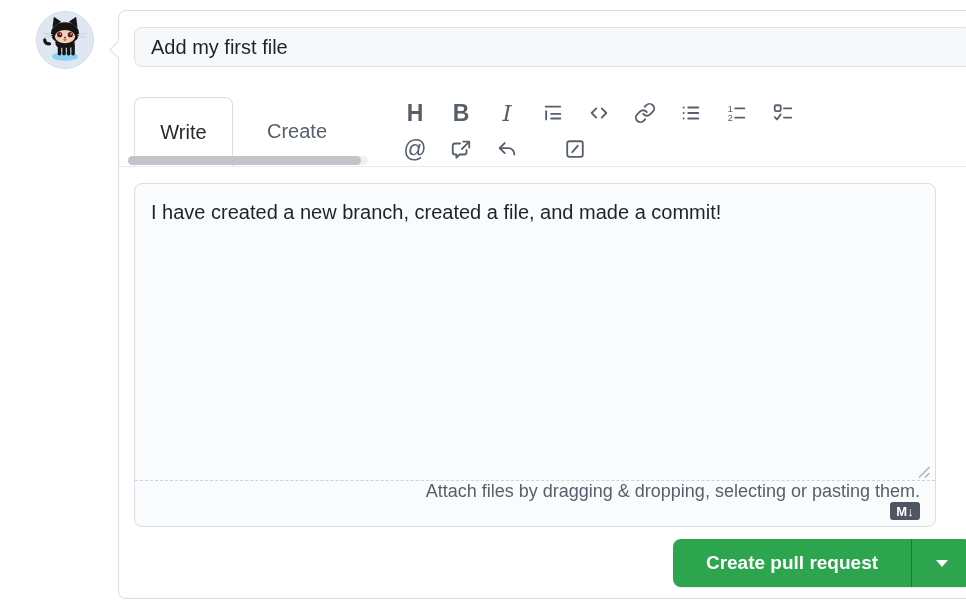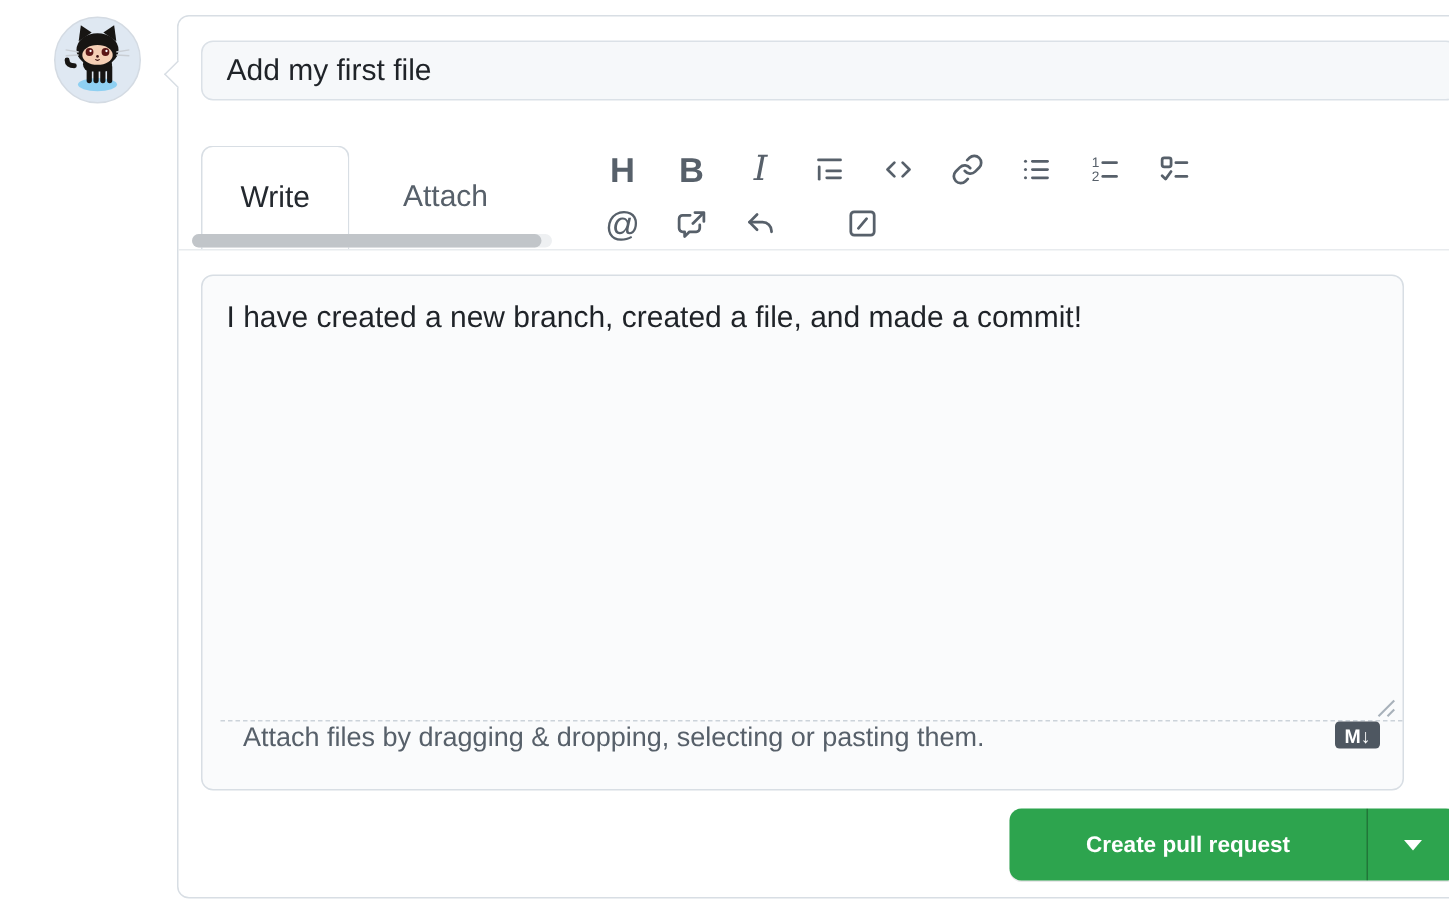--- a/index.html
+++ b/index.html
@@ -46,32 +46,32 @@
   
   .hscroll-track{position:absolute;left:9px;top:145px;width:240px;height:9px;border-radius:5px;background:#eef0f2;}
   .hscroll-thumb{position:absolute;left:9px;top:145px;width:233px;height:9px;border-radius:5px;background:#c1c5c9;cursor:grab;}
 
   
   .editor{position:absolute;left:15px;top:172px;width:802px;height:344px;background:#fafbfc;
           border:1px solid #d8dee4;border-radius:8px;}
   .editor textarea{display:block;width:100%;height:296px;background:transparent;border:none;resize:none;
           outline:none;padding:14px 16px;font-family:inherit;font-size:20px;line-height:1.4;color:#1f2328;}
   .resize-handle{position:absolute;right:3px;top:280px;width:16px;height:16px;cursor:nwse-resize;}
-  .editor-footer{position:absolute;left:12px;right:0;bottom:0;height:46px;border-top:1px dashed #ccd3da;
-          display:flex;align-items:flex-start;padding:0 15px;cursor:pointer;}
+  .editor-footer{position:absolute;left:0;right:0;bottom:0;height:46px;border-top:1px dashed #ccd3da;
+          display:flex;align-items:flex-end;padding:0 15px;cursor:pointer;flex-direction:column;}
   .attach-hint{font-size:18px;color:#57606a;}
   .md-badge{margin-left:auto;width:30px;height:18px;border-radius:3px;background:#4e5761;color:#fff;
           display:flex;align-items:center;justify-content:center;font-size:13px;font-weight:700;
           letter-spacing:0;cursor:pointer;}
 
   
   .pr-btn{position:absolute;left:554px;top:528px;width:299px;height:48px;border-radius:8px;
           background:#2da44e;display:flex;overflow:hidden;box-shadow:0 1px 0 rgba(27,31,36,.1);}
   .pr-btn-main{flex:1;display:flex;align-items:center;justify-content:center;color:#fff;
-          font-size:15px;font-weight:600;background:none;border:none;cursor:pointer;font-family:inherit;}
+          font-size:19px;font-weight:600;background:none;border:none;cursor:pointer;font-family:inherit;}
   .pr-btn-sep{width:1px;background:rgba(22,62,34,.45);}
   .pr-btn-caret{width:60px;display:flex;align-items:center;justify-content:center;background:none;border:none;cursor:pointer;}
   .caret-down{width:0;height:0;border-left:6.5px solid transparent;border-right:6.5px solid transparent;
           border-top:7px solid #fff;}
 </style>
 </head>
 <body>
 
 <div class="stage">
 
@@ -98,21 +98,21 @@
     </svg>
   </div>
 
   <div class="card">
     <div class="notch"></div>
 
     <input class="title-input" type="text" value="Add my first file" style="">
 
     <div class="tabnav">
       <button class="tab active">Write</button>
-      <button class="tab inactive">Attach</button>
+      <button class="tab inactive">Create</button>
 
       <div class="toolbar-row row1">
         <button class="tb-icon glyph-h">H</button>
         <button class="tb-icon glyph-b">B</button>
         <button class="tb-icon glyph-i">I</button>
         <button class="tb-icon">
           <svg width="22" height="22" viewBox="0 0 24 24">
             <path d="M4 5h16"></path>
               <path d="M4.5 10v9"></path>
               <path d="M10 13h10"></path>

